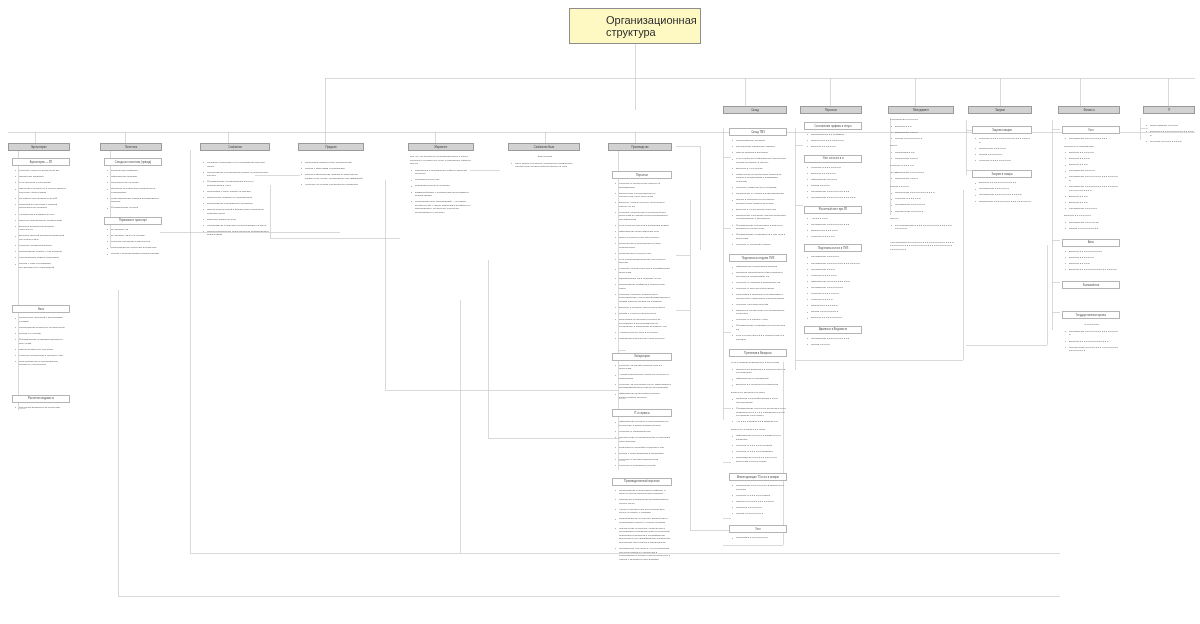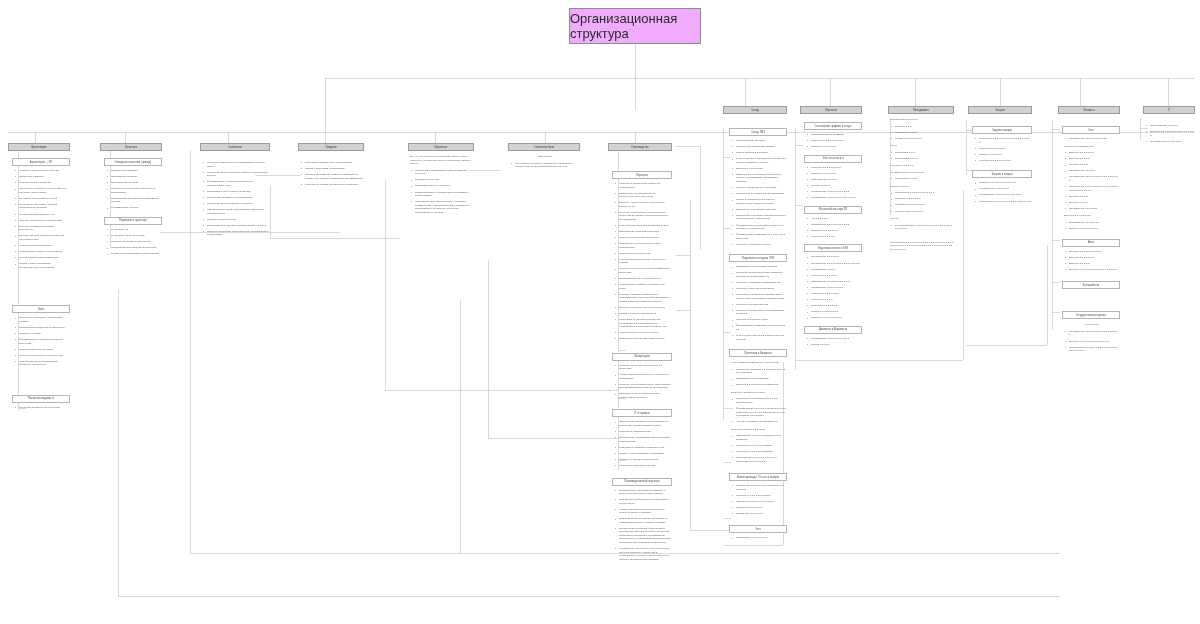--- a/index.html
+++ b/index.html
@@ -12,24 +12,25 @@
   }
   #canvas{position:absolute;left:0;top:0;width:1200px;height:624px;}
 
   
   #wires{position:absolute;left:0;top:0;width:1200px;height:624px;pointer-events:none;}
 
   
   .root-node{
     position:absolute;
     border:1px solid #8d8d8d;
-    background:#f0abfc;
+    background:#fef9c3;
     display:flex;align-items:center;justify-content:center;
-    font-size:13px;color:#2b2b2b;
+    font-size:11px;color:#2b2b2b;
     box-sizing:border-box;
+    padding-left:36px;
   }
 
   
   .col{position:absolute;box-sizing:border-box;}
 
   
   .hdr{
     border:1px solid #9a9a9a;
     background:#d2d2d2;
     box-sizing:border-box;

